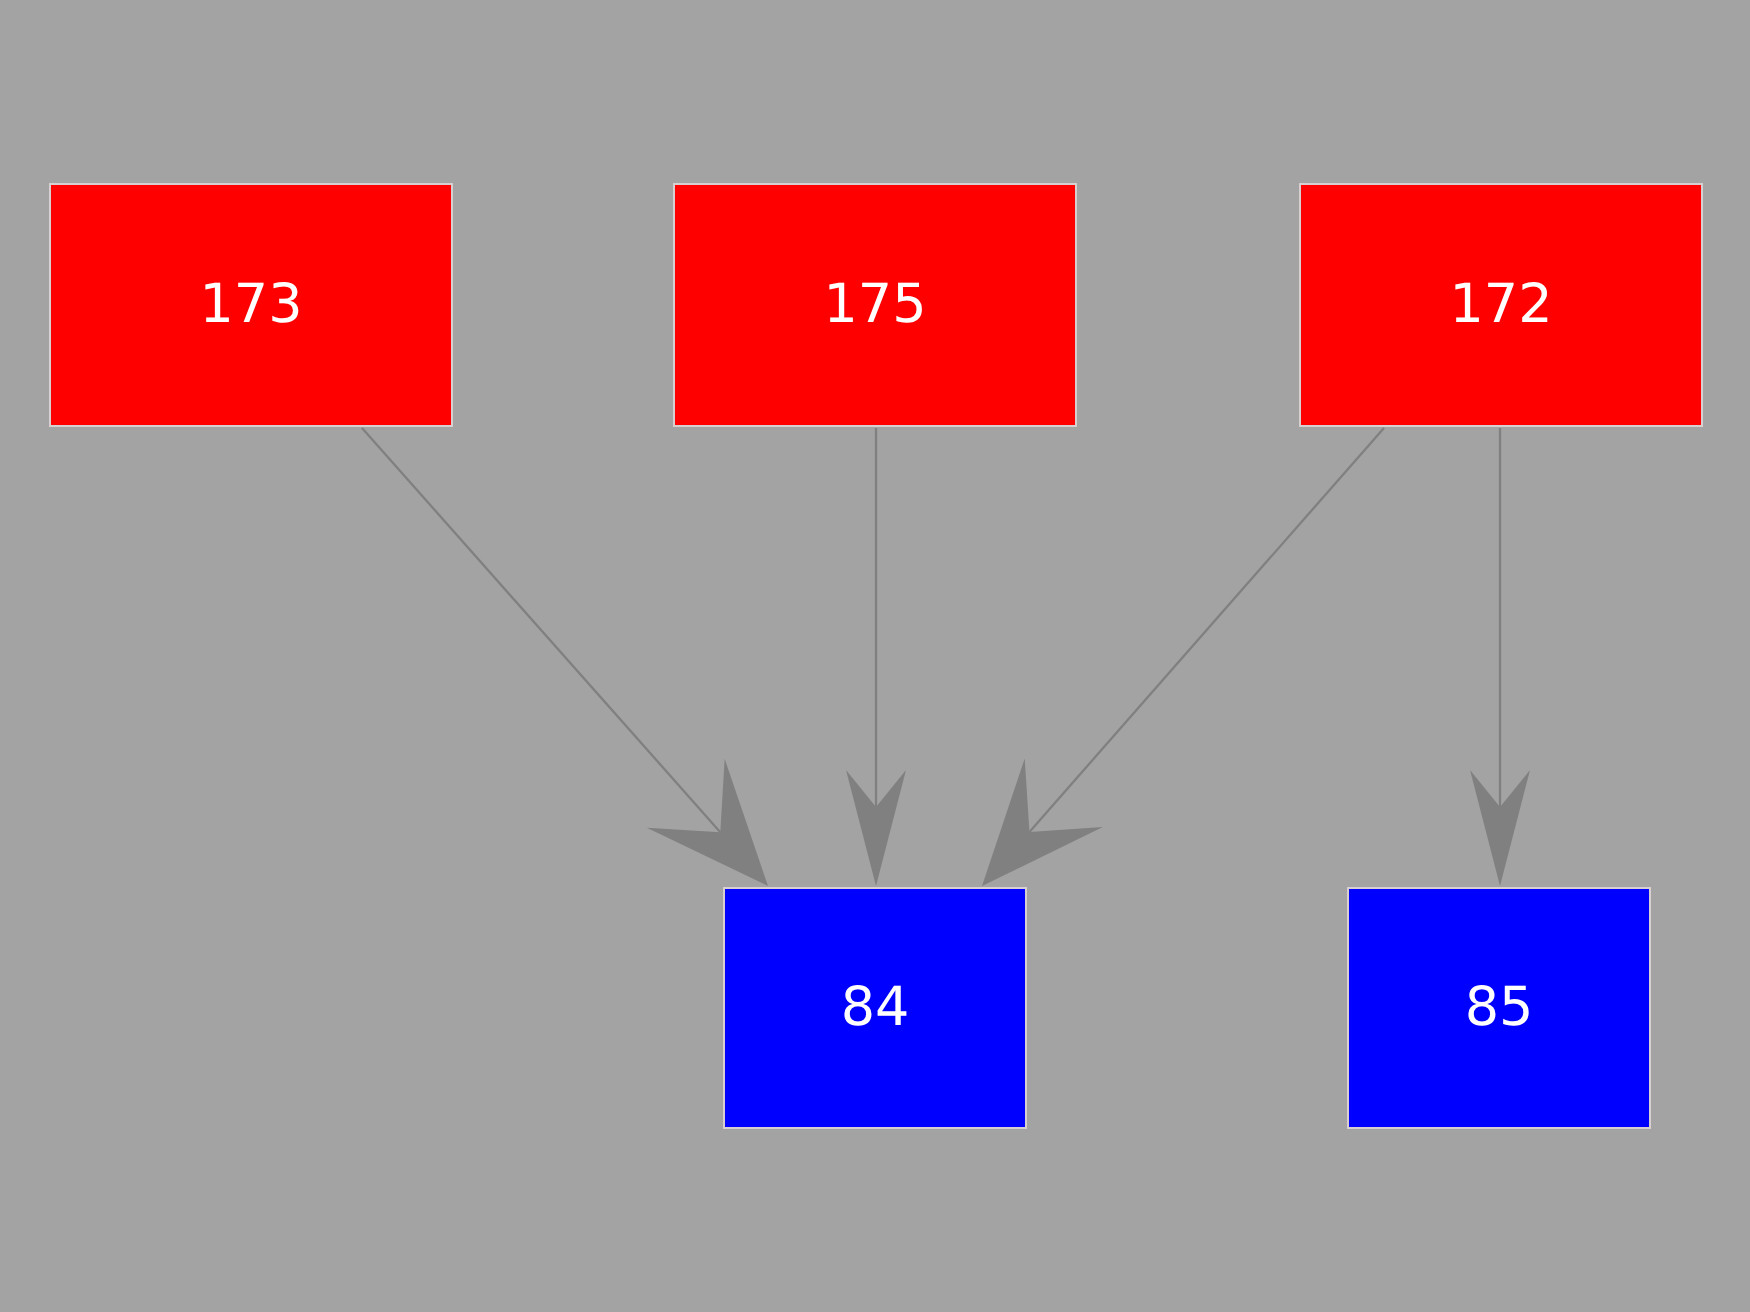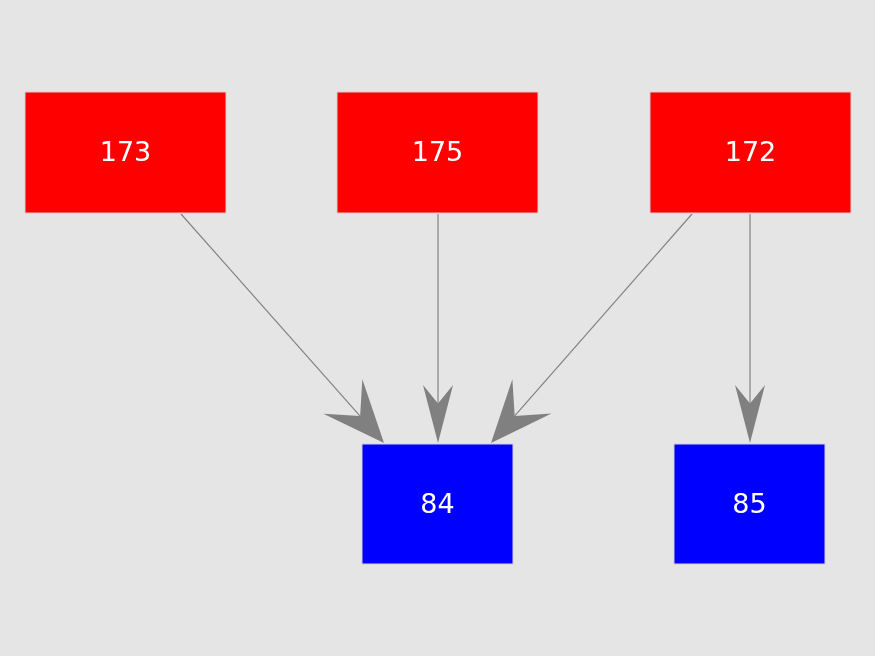--- a/index.html
+++ b/index.html
@@ -8,21 +8,21 @@
     padding: 0;
     background: #ffffff;
   }
   body {
     font-family: "DejaVu Sans", "Liberation Sans", sans-serif;
   }
   #canvas {
     position: relative;
     width: 875px;
     height: 656px;
-    background: #e5e5e5;
+    background: #a3a3a3;
     overflow: hidden;
   }
   #graph-svg {
     position: absolute;
     left: 0;
     top: 0;
     width: 875px;
     height: 656px;
   }
   .node-rect {

